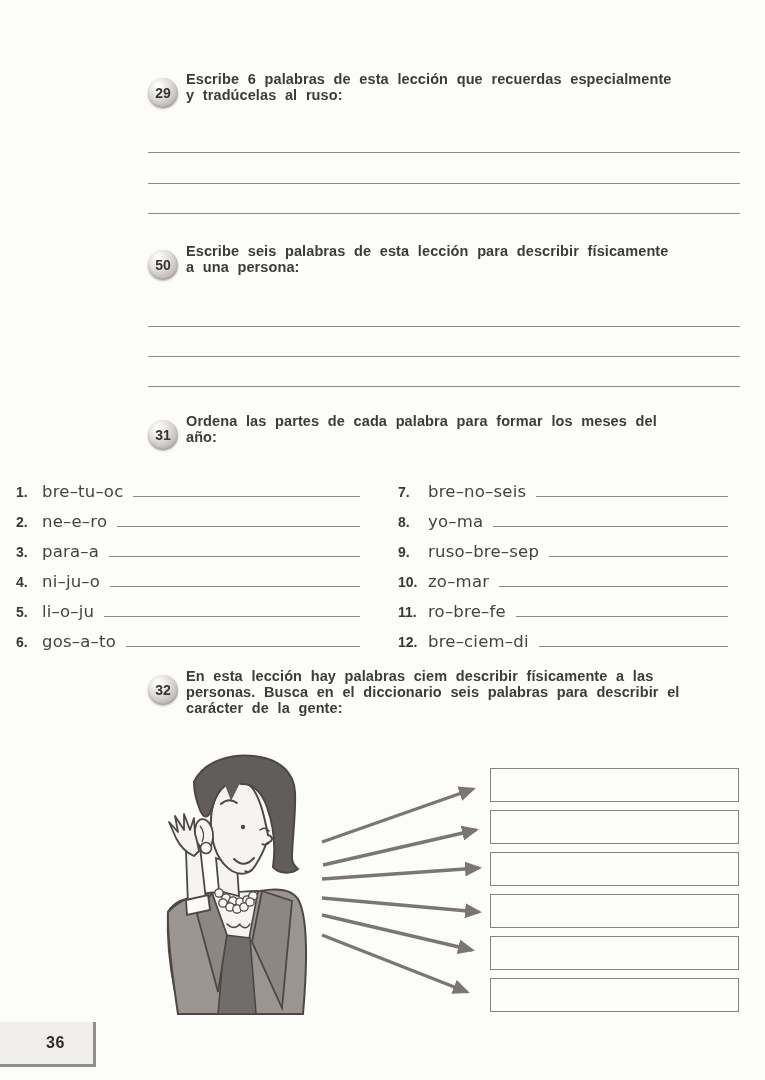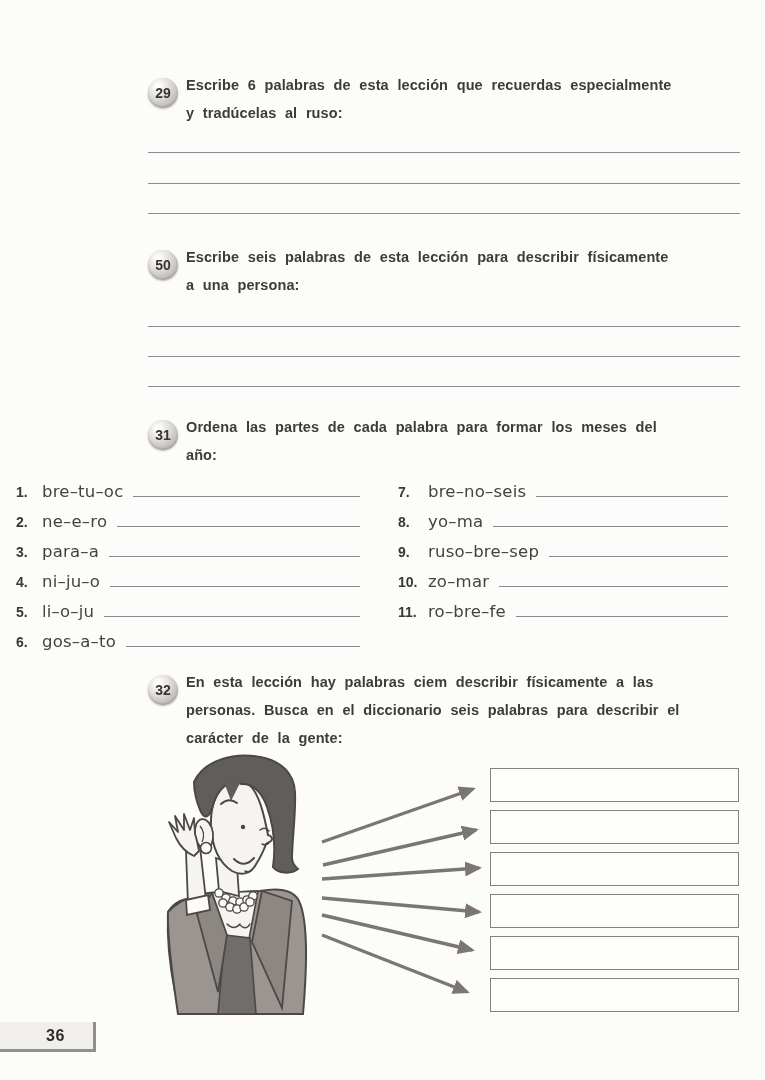--- a/index.html
+++ b/index.html
@@ -16,21 +16,21 @@
     position:absolute;left:148px;
     width:30px;height:30px;border-radius:50%;
     background:radial-gradient(circle at 34% 28%, #ffffff 6%, #dedbd8 42%, #a5a19e 96%);
     box-shadow:0 1px 2px rgba(60,55,50,.35), inset 0 -1px 2px rgba(60,55,50,.25);
     display:flex;align-items:center;justify-content:center;
     font-weight:bold;font-size:14px;color:#3a3431;
   }
   
   .instr{
     position:absolute;left:186px;width:566px;margin:0;
-    font-weight:bold;font-size:14.5px;line-height:28px;
+    font-weight:bold;font-size:14.5px;line-height:16px;
     color:#3e3c3a;white-space:pre-line;word-spacing:4.5px;letter-spacing:.1px;
   }
   
   .wline{
     position:absolute;left:148px;width:592px;height:0;
     border-top:1.5px solid #8c8c8c;
   }
   
   .mcol{position:absolute;}
   .mcol-left{left:16px;top:474px;width:344px;}
@@ -51,21 +51,21 @@
     border-bottom:1.4px solid #8a8a8a;
   }
   
   .abox{
     position:absolute;left:490px;width:247px;height:32px;
     border:1.5px solid #85827e;background:#fdfdfc;
   }
   .svg-abs{position:absolute;pointer-events:none;}
   
   .pagenum{
-    position:absolute;left:0;top:1022px;width:96px;height:30px;
+    position:absolute;left:0;top:1022px;width:96px;height:45px;
     box-sizing:border-box;background:#f0efec;
     border-right:3px solid #908f8b;border-bottom:3px solid #908f8b;
     display:flex;align-items:center;justify-content:center;
     padding-left:18px;
     font-weight:bold;font-size:16px;color:#2f2d2b;letter-spacing:.5px;
   }
 </style>
 </head>
 <body>
 
@@ -139,20 +139,25 @@
       <span class="mline"></span>
     </div>
     <div class="mrow">
       <span class="mnum">10.</span>
       <span class="mword">zo–mar</span>
       <span class="mline"></span>
     </div>
     <div class="mrow">
       <span class="mnum">11.</span>
       <span class="mword">ro–bre–fe</span>
+      <span class="mline"></span>
+    </div>
+    <div class="mrow">
+      <span class="mnum">12.</span>
+      <span class="mword">bre–ciem–di</span>
       <span class="mline"></span>
     </div>
   </div>
 
   <div class="badge" style="top:675px">32</div>
   <p class="instr" style="top:668px">En esta lección hay palabras ciem describir físicamente a las
 personas. Busca en el diccionario seis palabras para describir el
 carácter de la gente:</p>
 
   <svg class="svg-abs" style="left:142px;top:752px" width="195" height="272" viewBox="0 0 195 272">

